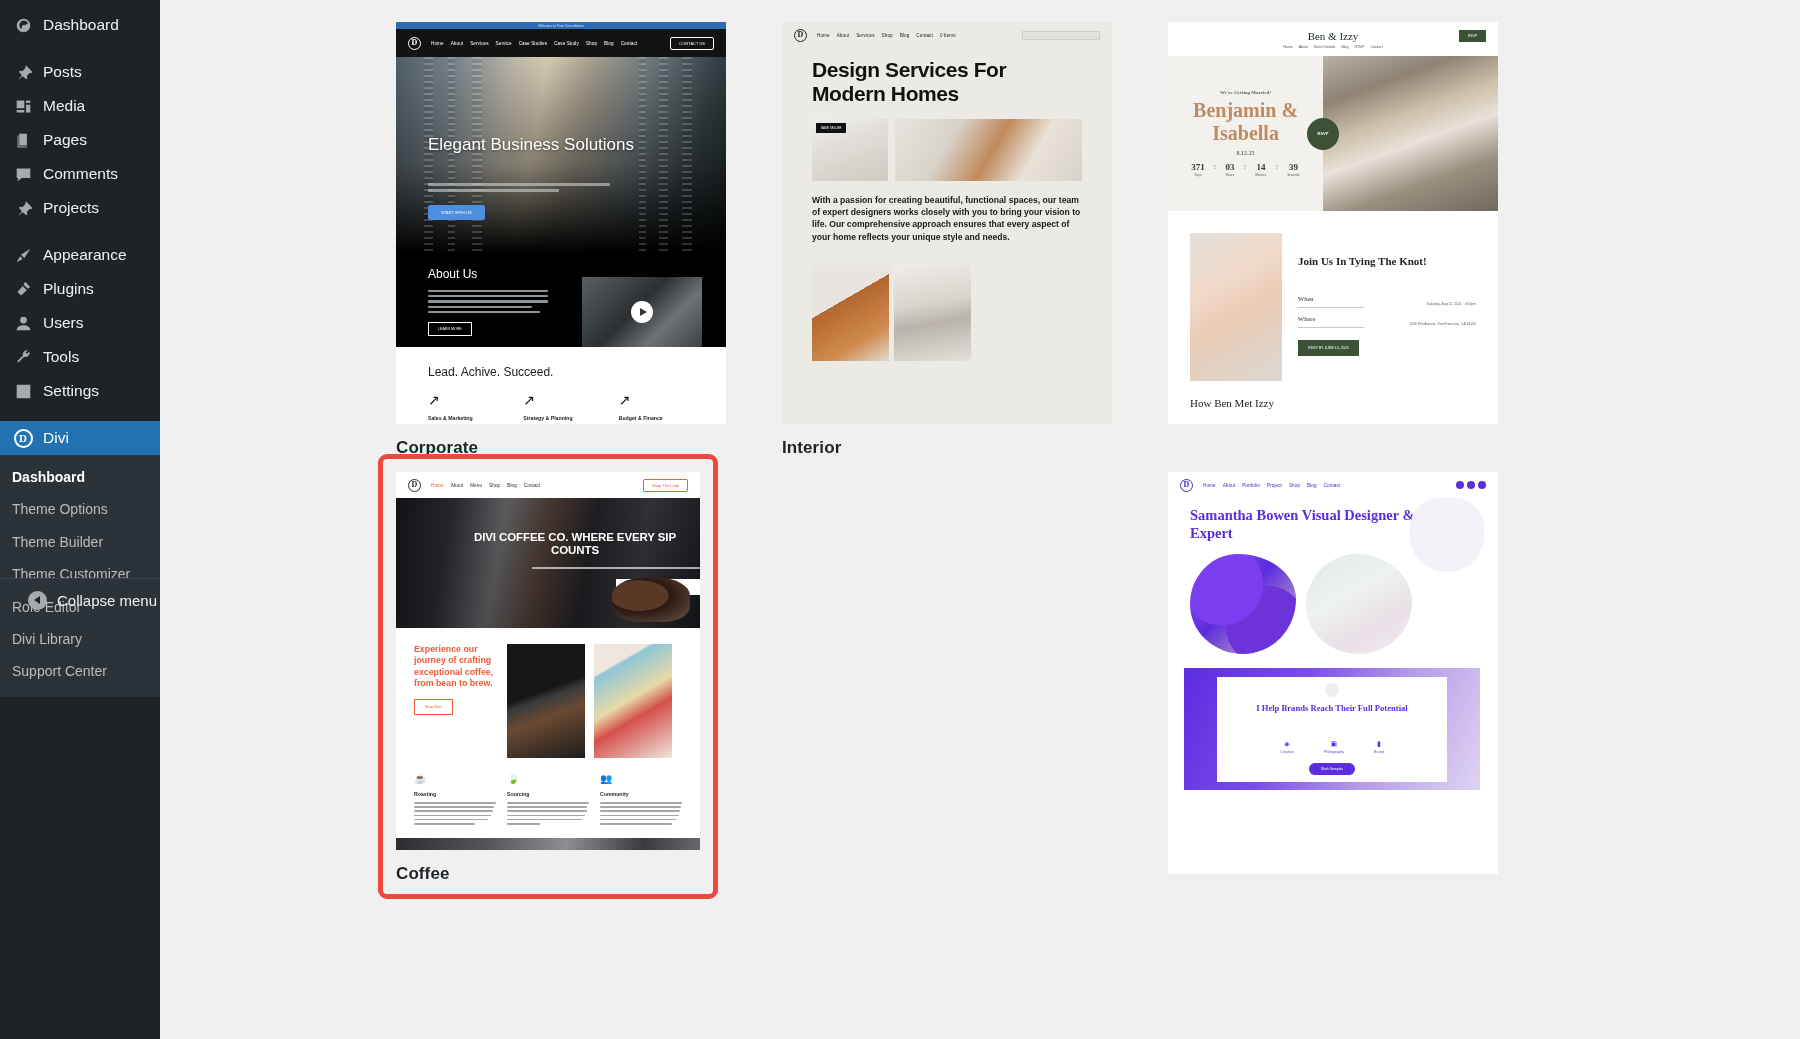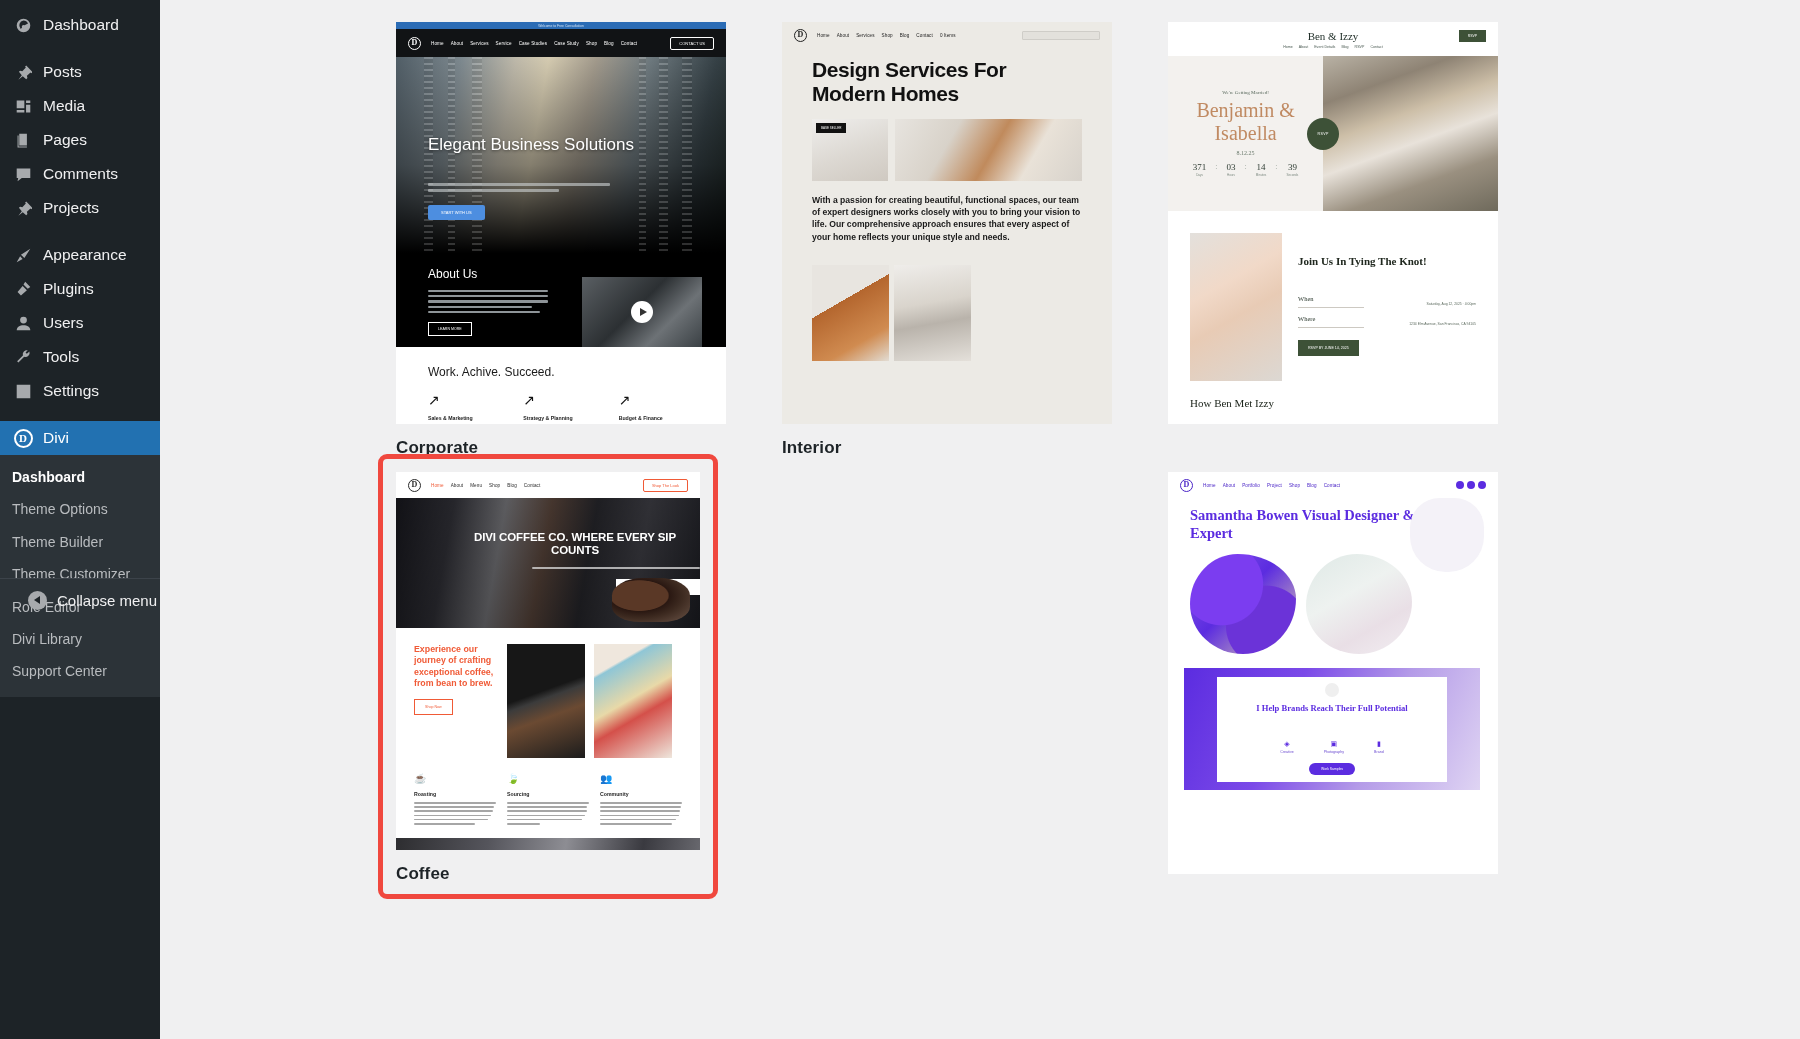--- a/index.html
+++ b/index.html
@@ -192,21 +192,21 @@
   .int-b1 { width: 77px; height: 96px; background: linear-gradient(150deg,#e8e5e0 0 38%, #b4662e 38%, #d08b50 75%, #e2dcd3 100%); }
   .int-b2 { width: 77px; height: 96px; background: linear-gradient(170deg,#efedea,#d9d4cc 40%,#b9b3ab 60%,#e4e0da); }
 
   
   .wed { background: #fff; height: 100%; }
   .wed-nav { height: 34px; flex-direction: column; justify-content: center; align-items: center; display:flex; position: relative; }
   .wed-nav .brand { font-family: "Liberation Serif", serif; font-size: 11px; color: #22302a; }
   .wed-nav .lks { display: flex; gap: 6px; margin-top: 3px; }
   .wed-nav .lks span { font-size: 3.6px; color: #4a5a52; }
   .wed-nav .rsvpbtn { position: absolute; right: 12px; top: 8px; background: #3d5137; color:#fff; font-size:3.4px; padding: 4px 9px; }
-  .wed-hero { display: flex; height: 155px; }
+  .wed-hero { display: flex; height: 155px; font-weight: bold; }
   .wed-left { width: 47%; background: #f3f1ee; position: relative; display: flex; flex-direction: column; align-items: center; justify-content: center; }
   .wed-left .sm { font-family:"Liberation Serif",serif; font-size: 5px; color: #5b6b5f; margin-bottom: 4px; }
   .wed-left .names { font-family:"Liberation Serif",serif; font-size: 20px; color: #c08a62; line-height: 1.12; text-align: center; }
   .wed-left .dt { font-family:"Liberation Serif",serif; font-size: 6px; color: #6a7a6c; margin-top: 6px; }
   .wed-count { display: flex; gap: 9px; margin-top: 6px; align-items: flex-start; }
   .wed-count .unit { text-align: center; }
   .wed-count .n { font-family:"Liberation Serif",serif; font-size: 9px; color: #2e3c33; }
   .wed-count .l { font-size: 3px; color: #7d8a80; margin-top: 1px; }
   .wed-count .sep { font-family:"Liberation Serif",serif; font-size: 8px; color: #9aa69c; }
   .wed-right { flex: 1; background: linear-gradient(160deg,#b9b2a5 0%,#8e8374 22%,#cdbfa8 40%,#e8e2da 55%,#9a9080 75%,#6f6a5c 100%); position: relative; }
@@ -464,21 +464,21 @@
                 <div></div>
                 <div style="width:104px"></div>
                 <div style="width:112px"></div>
             </div>
             <span class="lbtn">LEARN MORE</span>
             <div class="corp-vid">
               <span class="playb"></span>
             </div>
           </div>
           <div class="corp-bot">
-            <h4>Work. Achive. Succeed.</h4>
+            <h4>Lead. Achive. Succeed.</h4>
             <div class="corp-cols">
               <div class="corp-col">
                 <span class="ar">↗</span>
                 <div class="cn">Sales &amp; Marketing</div>
 
               </div>
               <div class="corp-col">
                 <span class="ar">↗</span>
                 <div class="cn">Strategy &amp; Planning</div>
 

